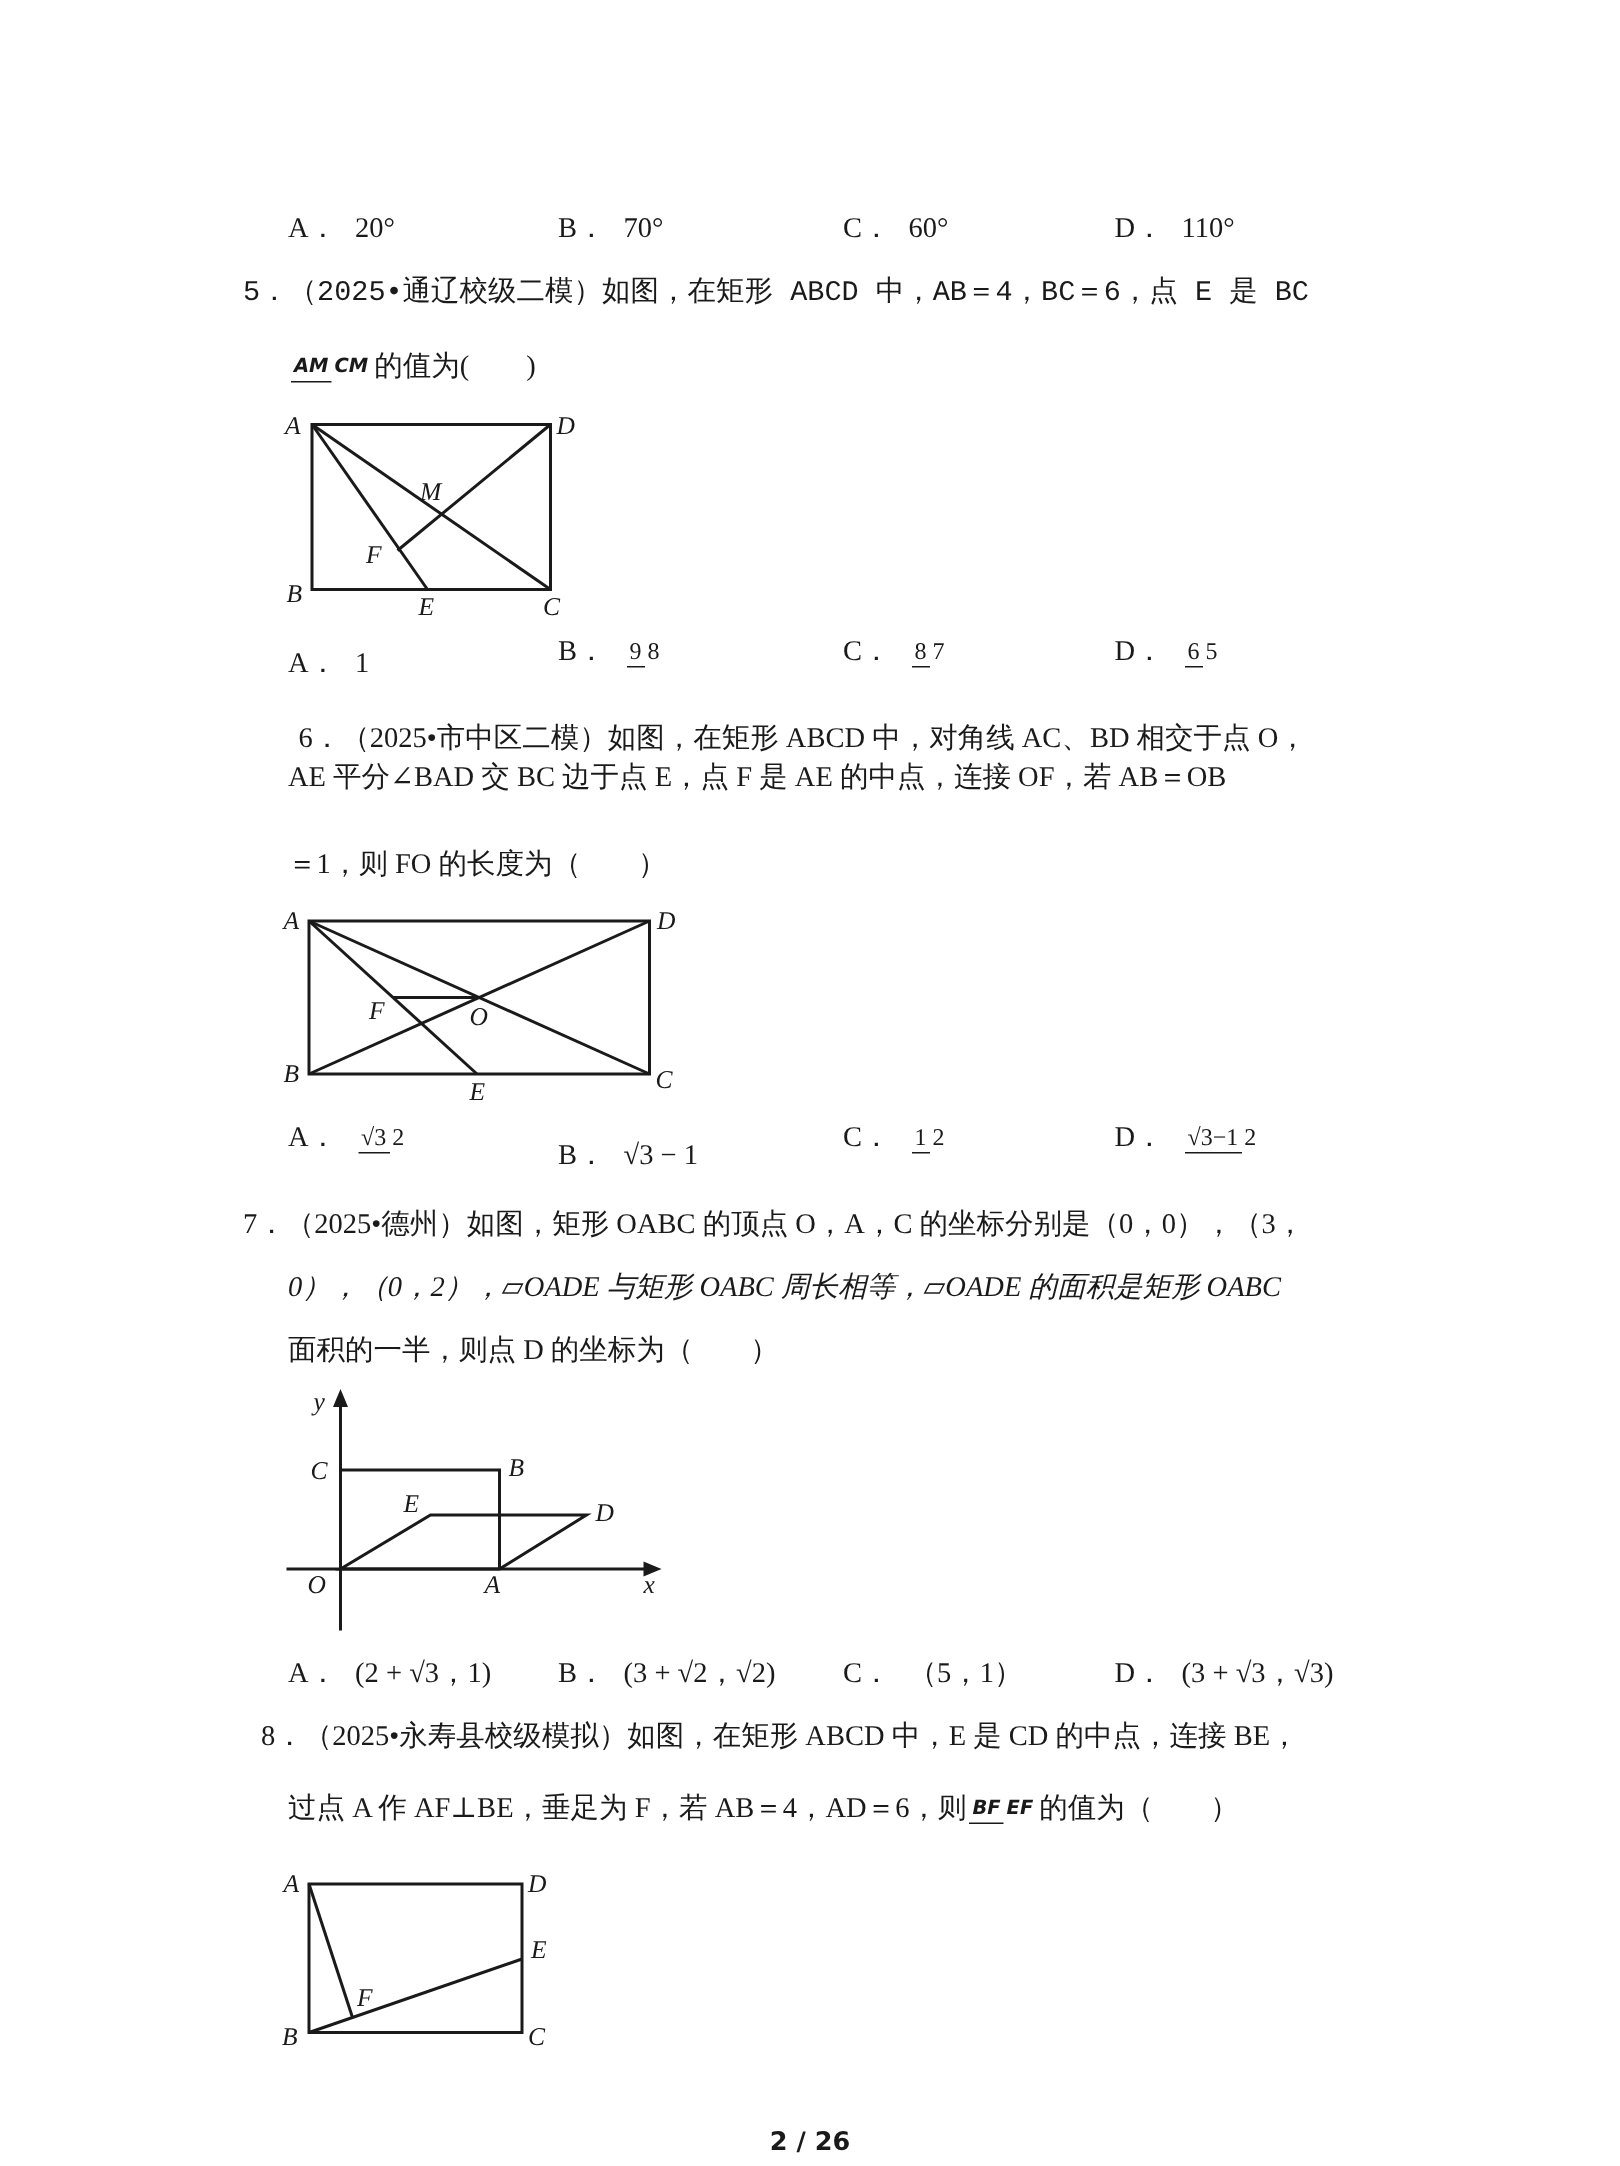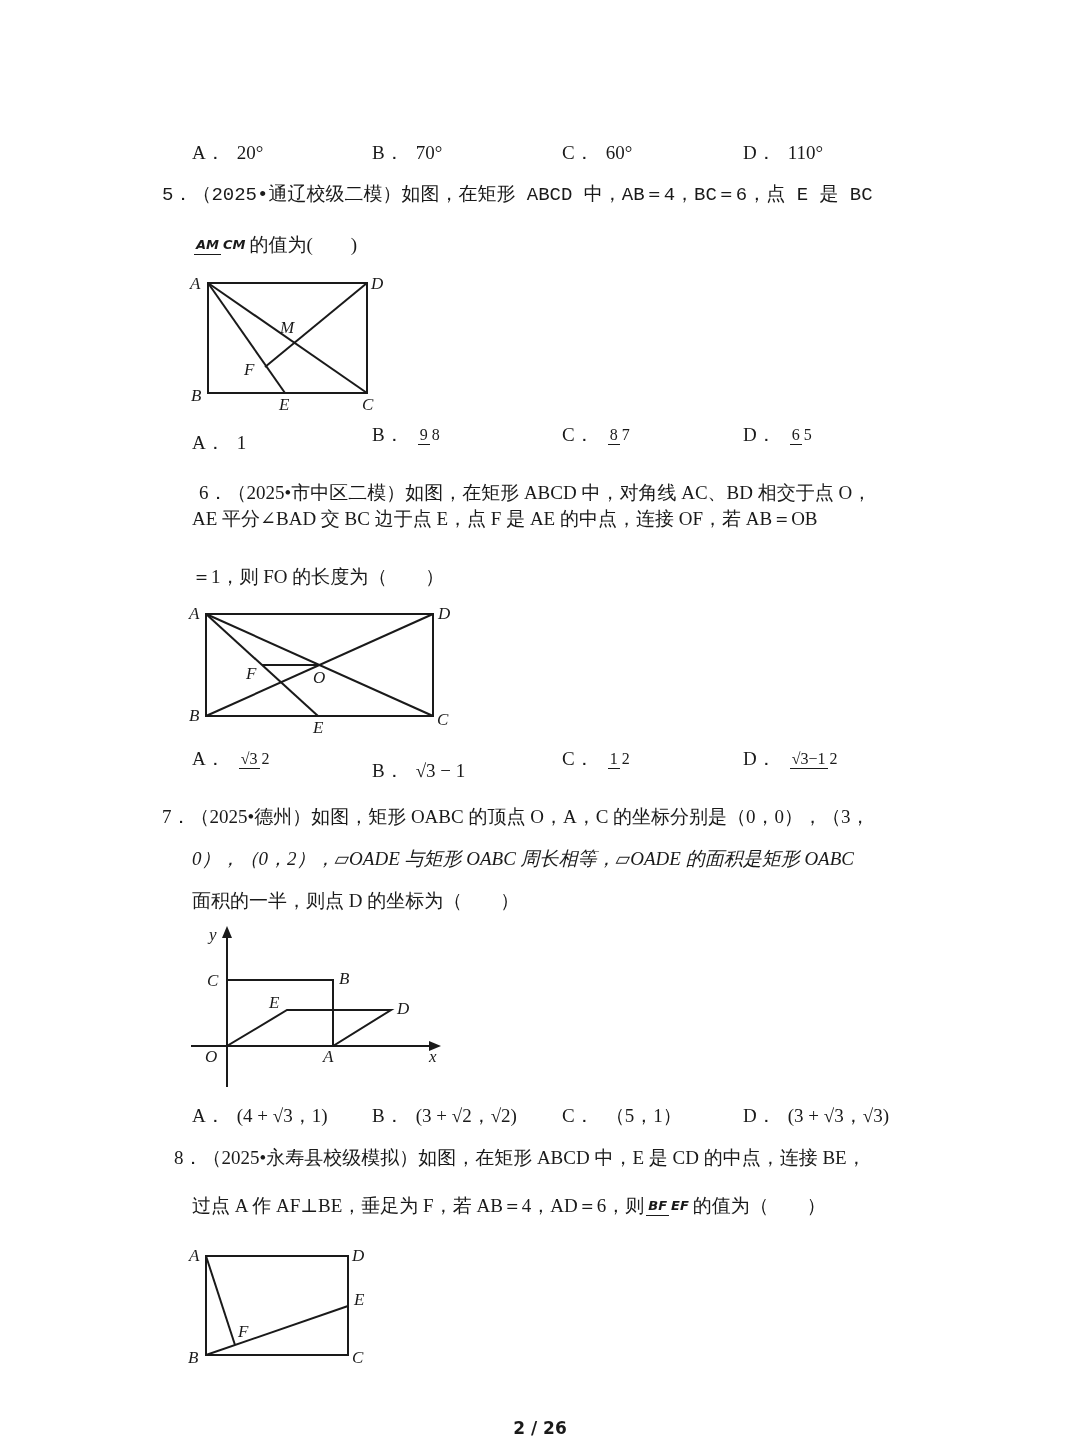--- a/index.html
+++ b/index.html
@@ -167,21 +167,21 @@
   <text x="22" y="64">C</text>
   <text x="154" y="62">B</text>
   <text x="84" y="86">E</text>
   <text x="212" y="92">D</text>
   <text x="20" y="140">O</text>
   <text x="138" y="140">A</text>
 </svg>
 
 <div class="opt" style="left:192px;top:1104px;">
   <span class="lbl">A．</span>
-  <span>(4 + √3，1)</span>
+  <span>(2 + √3，1)</span>
 </div>
 <div class="opt" style="left:372px;top:1104px;">
   <span class="lbl">B．</span>
   <span>(3 + √2，√2)</span>
 </div>
 <div class="opt" style="left:562px;top:1104px;">
   <span class="lbl">C．</span>
   <span>（5，1）</span>
 </div>
 <div class="opt" style="left:743px;top:1104px;">

